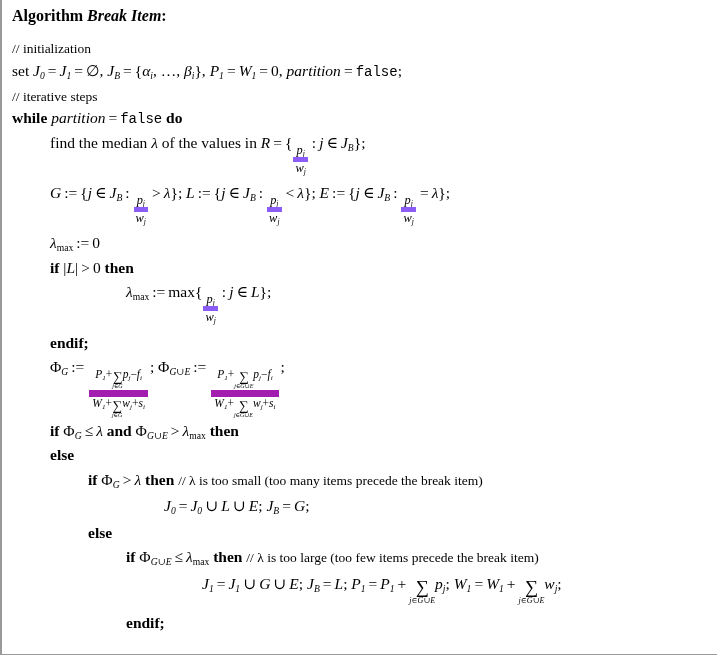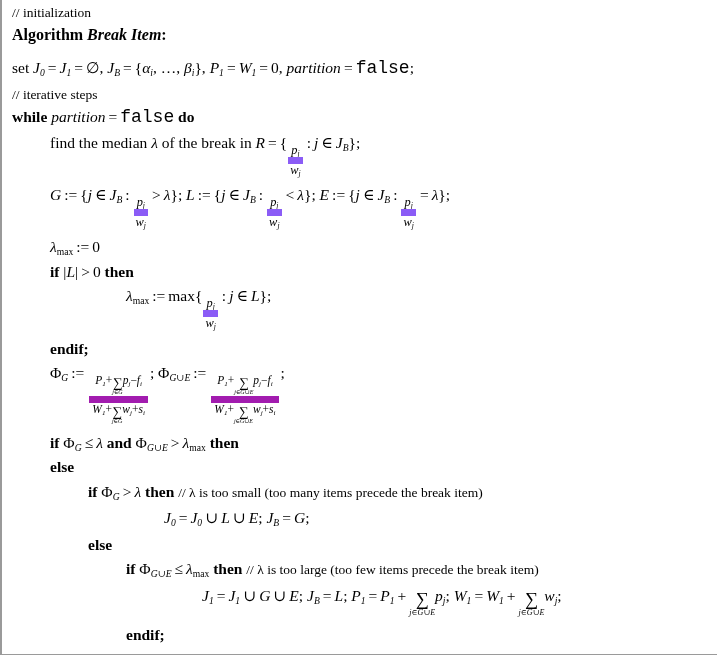--- a/index.html
+++ b/index.html
@@ -33,21 +33,21 @@
     white-space: nowrap;
     margin: 0;
   }
 
   
   .ln-title    { margin-top: 4px;  margin-bottom: 16px; font-size: 16px; }
   .ln-cmt      { margin-bottom: 7px; }
   .ln-norm     { margin-bottom: 9px; }
   .ln-math     { margin-bottom: 9px; }
   .ln-tall     { margin-bottom: 11px; }
-  .ln-frac     { margin-bottom: 10px; }
+  .ln-frac     { margin-bottom: 4px; }
   .ln-gap      { }
 
   
   .i0 { padding-left: 0px; }
   .i1 { padding-left: 38px; }
   .i2 { padding-left: 76px; }
   .i3 { padding-left: 114px; }
   .i4 { padding-left: 152px; }
   .i5 { padding-left: 190px; }
 
@@ -60,21 +60,21 @@
 
   .mathit {
     font-style: italic;
     font-family: "Liberation Serif", "DejaVu Serif", serif;
   }
   .mathup {
     font-family: "Liberation Serif", "DejaVu Serif", serif;
   }
   .tt {
     font-family: "Liberation Mono", "DejaVu Sans Mono", monospace;
-    font-size: 18px;
+    font-size: 14px;
   }
   .cmt {
     font-size: 13.5px;
     font-family: "Liberation Serif", "DejaVu Serif", serif;
   }
 
   sub, sup {
     font-size: 0.62em;
     line-height: 0;
   }
@@ -87,21 +87,21 @@
     display: inline-flex;
     flex-direction: column;
     align-items: center;
     vertical-align: -0.48em;
     font-size: 0.80em;
     line-height: 1.02;
     margin: 0 1px;
   }
   .frac > .num { padding: 0 2px; }
   .frac > .den {
-    border-top: 7px solid #8b5cf6;
+    border-top: 5px solid #8b5cf6;
     padding: 0 2px;
   }
 
   
   .bigfrac {
     display: inline-flex;
     flex-direction: column;
     align-items: center;
     vertical-align: -0.50em;
     font-size: 0.74em;
@@ -123,42 +123,42 @@
   .sumstack .lim-bot { font-size: 0.52em; }
   .sumstack .sig { font-size: 1.18em; }
 
   .op { margin: 0 3px; }
 </style>
 </head>
 <body>
 
 <div id="algo-frame">
 
+  <div class="line ln-title i0">
+    <span class="ttl-bold">Algorithm</span><span>&nbsp;</span><span class="ttl-it">Break Item</span><span class="ttl-bold">:</span>
+  </div>
+
   <div class="line ln-cmt i0">
     <span class="cmt">// initialization</span>
   </div>
 
-  <div class="line ln-title i0">
-    <span class="ttl-bold">Algorithm</span><span>&nbsp;</span><span class="ttl-it">Break Item</span><span class="ttl-bold">:</span>
-  </div>
-
   <div class="line ln-norm i0">
     <span class="mathup">set</span><span>&nbsp;</span><span class="mathit"><span>J</span><sub>0</sub></span><span class="op">=</span><span class="mathit"><span>J</span><sub>1</sub></span><span class="op">=</span><span class="mathup">∅</span><span>,&nbsp;</span><span class="mathit"><span>J</span><sub>B</sub></span><span class="op">=</span><span>{</span><span class="mathit"><span>α</span><sub>i</sub></span><span>,&nbsp;</span><span>…</span><span>,&nbsp;</span><span class="mathit"><span>β</span><sub>i</sub></span><span>},&nbsp;</span><span class="mathit"><span>P</span><sub>1</sub></span><span class="op">=</span><span class="mathit"><span>W</span><sub>1</sub></span><span class="op">=</span><span class="mathup">0</span><span>,&nbsp;</span><span class="mathit">partition</span><span class="op">=</span><span class="tt">false</span><span>;</span>
   </div>
 
   <div class="line ln-cmt i0">
     <span class="cmt">// iterative steps</span>
   </div>
 
   <div class="line ln-norm i0">
     <span class="kw">while</span><span>&nbsp;</span><span class="mathit">partition</span><span class="op">=</span><span class="tt">false</span><span>&nbsp;</span><span class="kw">do</span>
   </div>
 
   <div class="line ln-tall i1">
-    <span class="mathup">find the median</span><span>&nbsp;</span><span class="mathit">λ</span><span>&nbsp;</span><span class="mathup">of the break in</span><span>&nbsp;</span><span class="mathit">R</span><span class="op">=</span><span>{</span><span class="frac">
+    <span class="mathup">find the median</span><span>&nbsp;</span><span class="mathit">λ</span><span>&nbsp;</span><span class="mathup">of the values in</span><span>&nbsp;</span><span class="mathit">R</span><span class="op">=</span><span>{</span><span class="frac">
         <span class="num mathit"><span>p</span><sub>j</sub></span>
         <span class="den mathit"><span>w</span><sub>j</sub></span>
       </span><span class="op">:</span><span class="mathit">j</span><span class="op">∈</span><span class="mathit"><span>J</span><sub>B</sub></span><span>};</span>
   </div>
 
   <div class="line ln-tall i1">
     <span class="mathit">G</span><span class="op">:=</span><span>{</span><span class="mathit">j</span><span class="op">∈</span><span class="mathit"><span>J</span><sub>B</sub></span><span class="op">:</span><span class="frac">
         <span class="num mathit"><span>p</span><sub>j</sub></span>
         <span class="den mathit"><span>w</span><sub>j</sub></span>
       </span><span class="op">&gt;</span><span class="mathit">λ</span><span>};</span><span>&nbsp;</span><span class="mathit">L</span><span class="op">:=</span><span>{</span><span class="mathit">j</span><span class="op">∈</span><span class="mathit"><span>J</span><sub>B</sub></span><span class="op">:</span><span class="frac">

